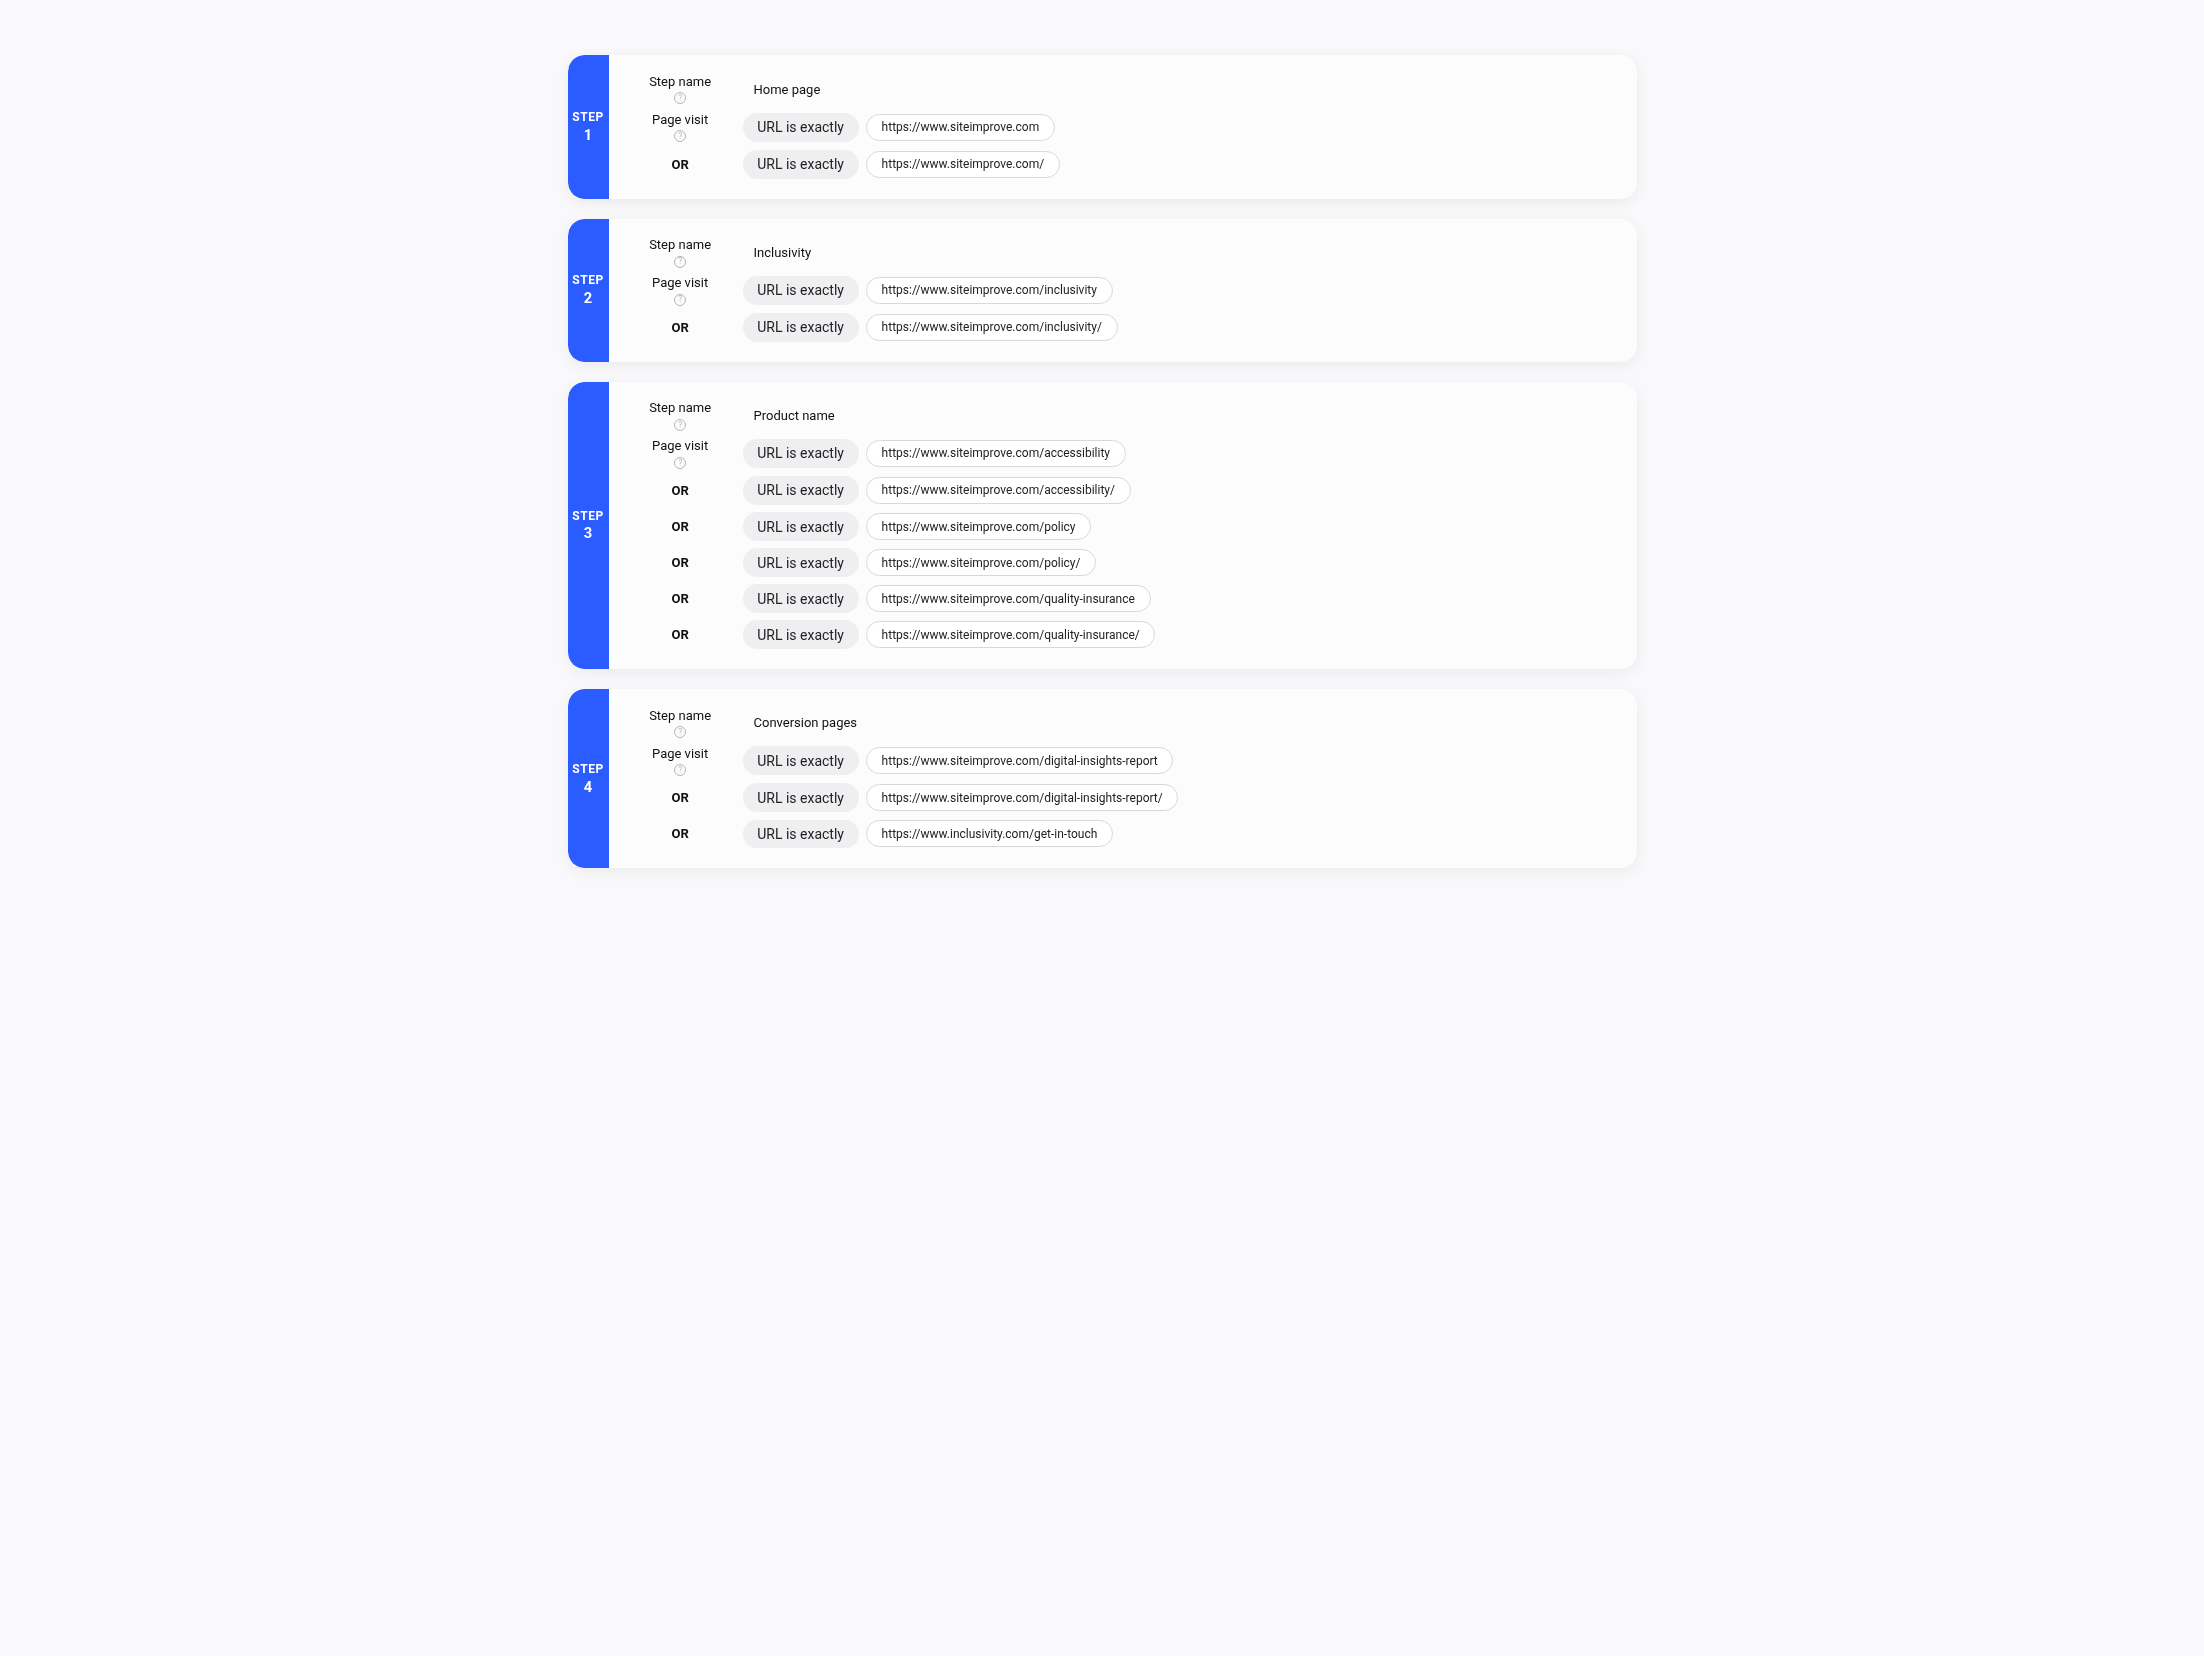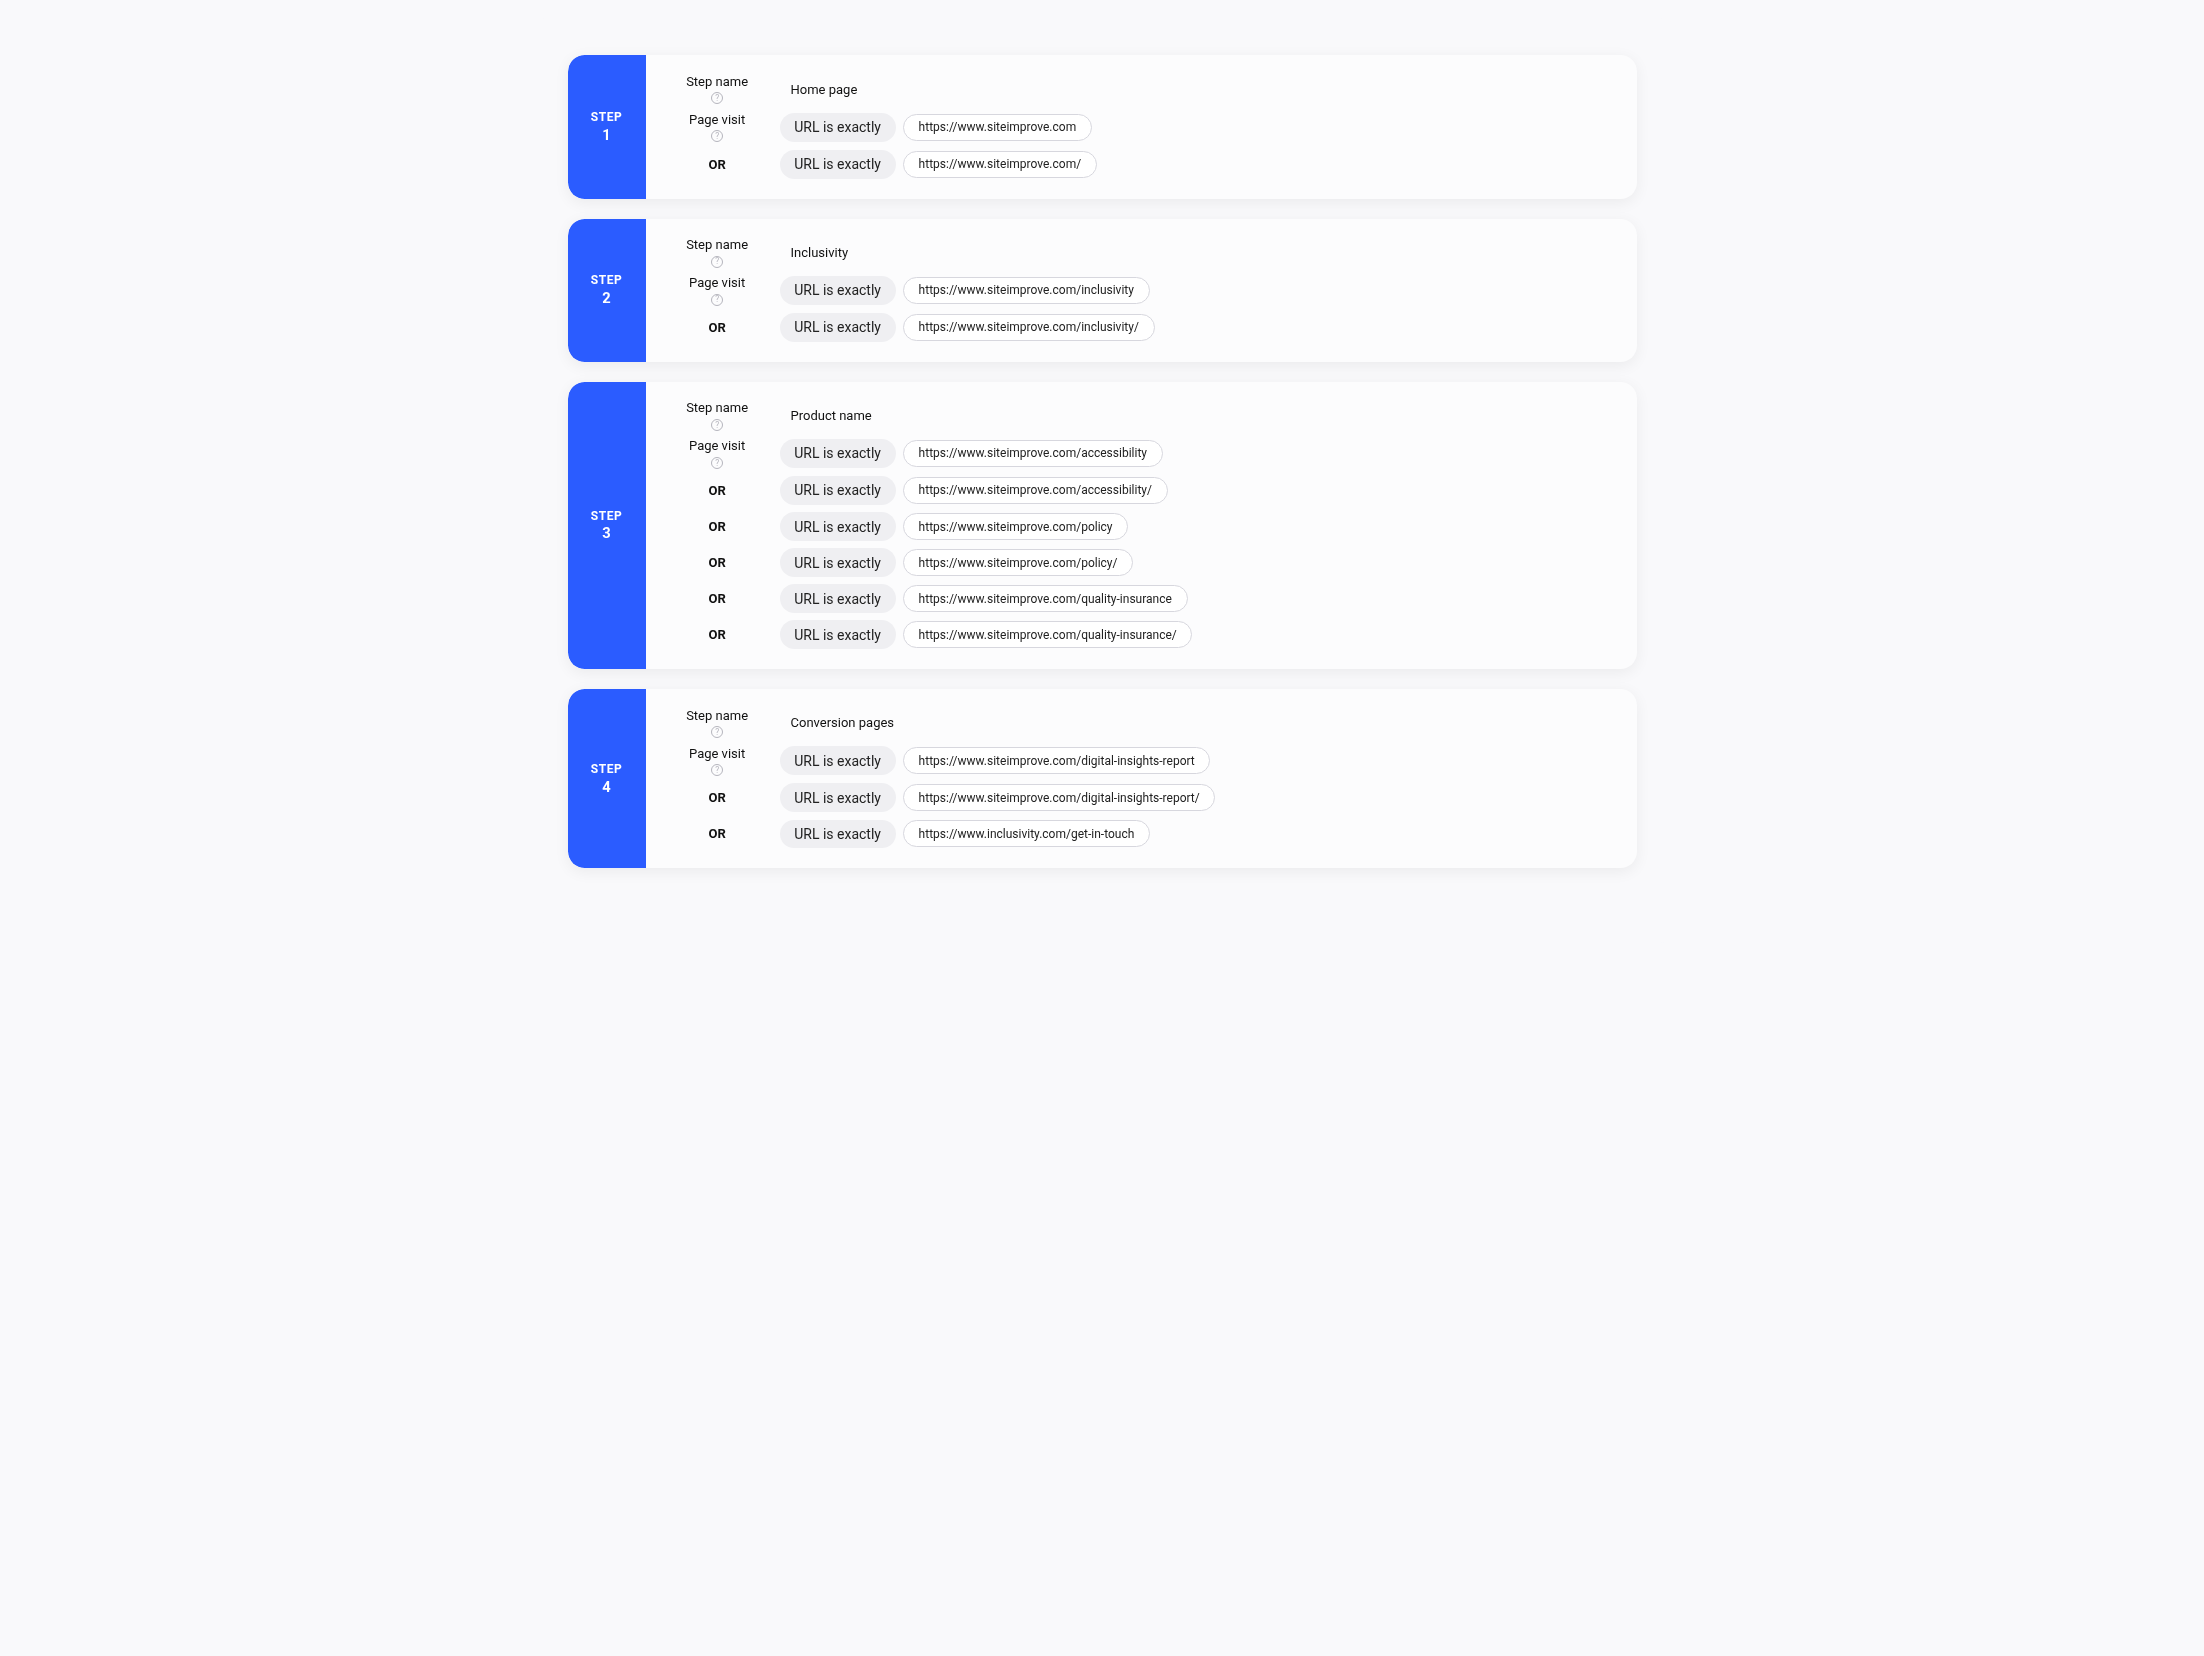--- a/index.html
+++ b/index.html
@@ -24,21 +24,21 @@
 }
 .step-card {
   display: flex;
   background: #fcfcfd;
   border-radius: 16.5px;
   margin-bottom: 20px;
   box-shadow: 0 3.7px 14.7px rgba(0,0,0,0.06);
   overflow: hidden;
 }
 .step-card-sidebar {
-  width: 78px;
+  width: 41px;
   background: #2b5cff;
   color: #fff;
   display: flex;
   flex-direction: column;
   align-items: center;
   justify-content: center;
   border-top-left-radius: 16.5px;
   border-bottom-left-radius: 16.5px;
   padding: 7.3px 0;
 }

